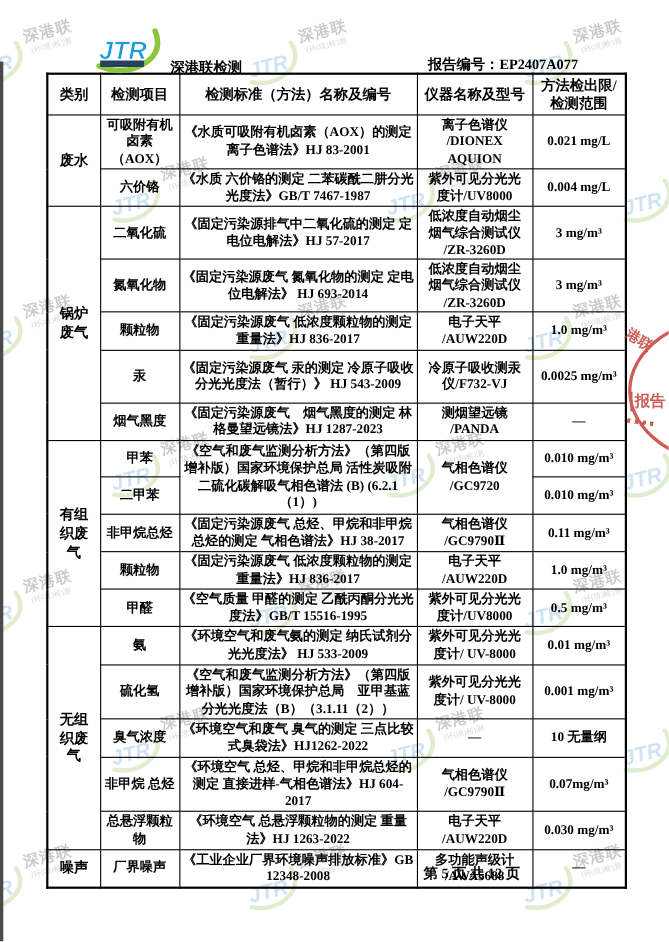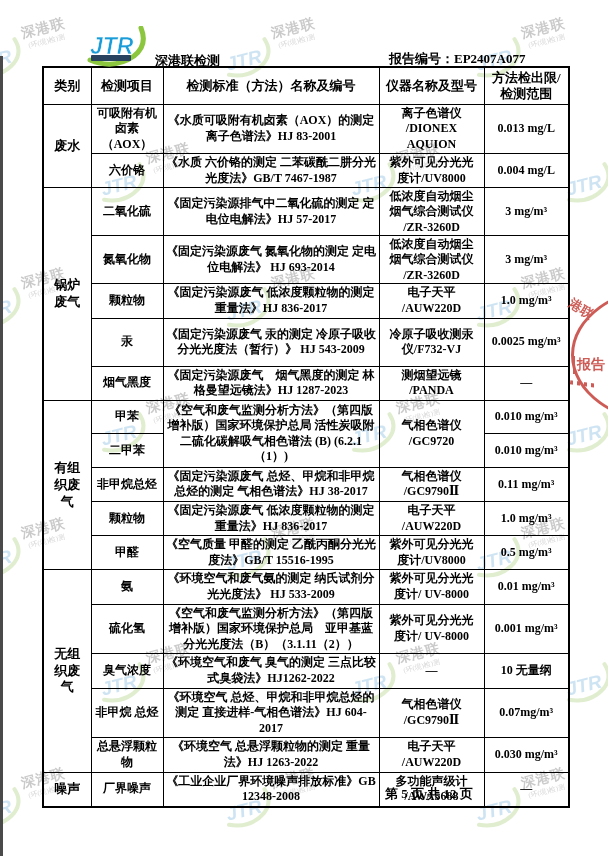--- a/index.html
+++ b/index.html
@@ -239,21 +239,21 @@
     <th>检测项目</th>
     <th>检测标准（方法）名称及编号</th>
     <th>仪器名称及型号</th>
     <th>方法检出限/检测范围</th>
   </tr>
   <tr style="height:48px">
     <td rowspan="2" class="col-cat">废水</td>
     <td>可吸附有机卤素（AOX）</td>
     <td class="col-std">《水质可吸附有机卤素（AOX）的测定 离子色谱法》HJ 83-2001</td>
     <td class="col-instr">离子色谱仪 /DIONEX AQUION</td>
-    <td>0.013 mg/L</td>
+    <td>0.021 mg/L</td>
   </tr>
   <tr style="height:34px">
     <td>六价铬</td>
     <td class="col-std">《水质 六价铬的测定 二苯碳酰二肼分光光度法》GB/T 7467-1987</td>
     <td class="col-instr">紫外可见分光光度计/UV8000</td>
     <td>0.004 mg/L</td>
   </tr>
   <tr style="height:48px">
     <td rowspan="5" class="col-cat">锅炉废气</td>
     <td>二氧化硫</td>

